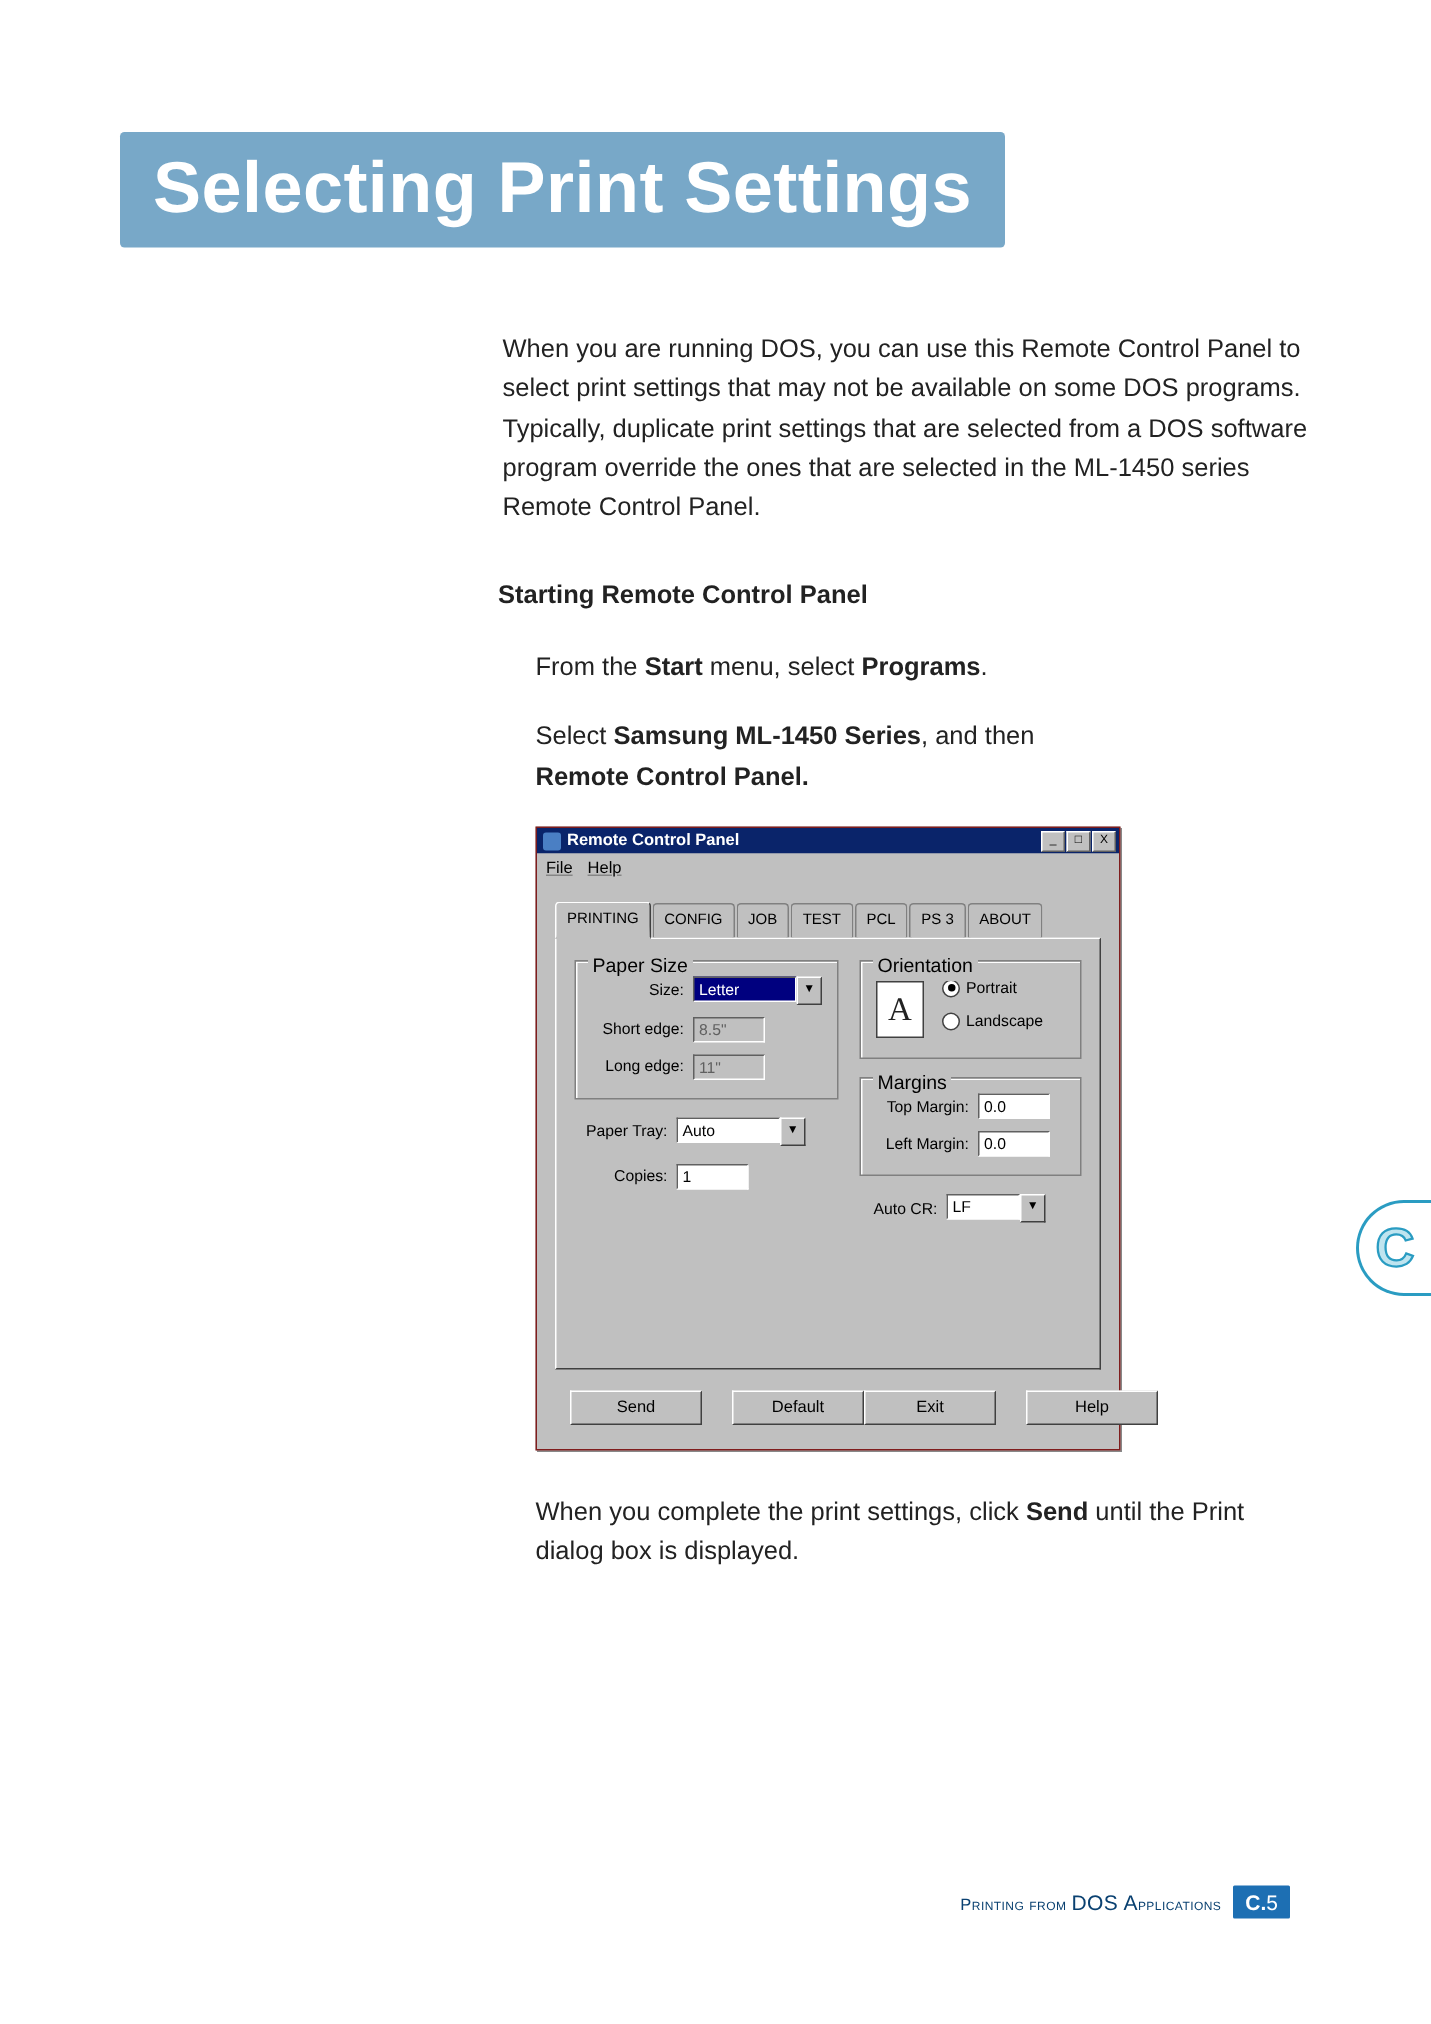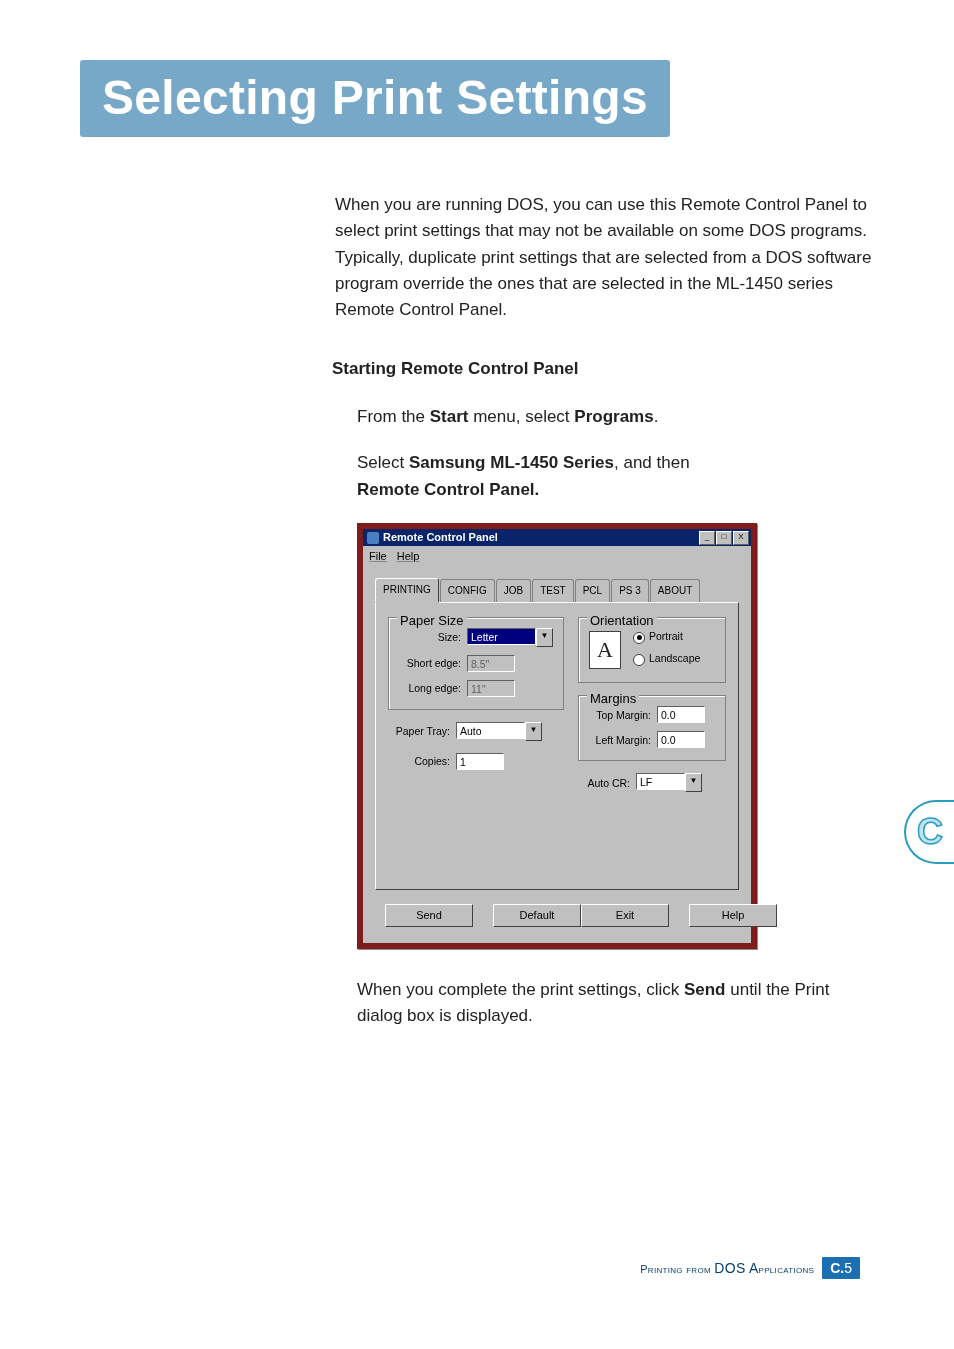--- a/index.html
+++ b/index.html
@@ -7,21 +7,21 @@
     padding: 0;
     background: #fff;
     font-family: Verdana, Geneva, sans-serif;
     color: #222;
   }
   .page {
     width: 954px;
     height: 1349px;
     position: relative;
     box-sizing: border-box;
-    padding: 60px 90px 70px 80px;
+    padding: 88px 90px 70px 80px;
     background: #fff;
   }
   
   .heading-banner {
     background: #78a8c8;
     border-radius: 3px;
     padding: 10px 22px 12px 22px;
     display: inline-block;
     min-width: 500px;
   }
@@ -53,21 +53,21 @@
   .steps { margin-left: 22px; }
   b { font-weight: 700; }
 
   
   .dialog {
     margin: 14px 0 0 0;
     width: 388px;
     font-family: Tahoma, Arial, sans-serif;
     font-size: 10.5px;
     background: #c0c0c0;
-    border: 6px solid #7f1d1d;
+    border: 1px solid #7f1d1d;
     box-shadow: 1px 1px 0 #888;
   }
   .titlebar {
     background: #0a246a;
     color: #fff;
     height: 17px;
     display: flex;
     align-items: center;
     padding: 0 2px 0 4px;
   }
@@ -169,21 +169,21 @@
   }
   .wcombo .winput { flex: 1; }
   .wcombo .dd {
     width: 15px; height: 17px;
     background: #c0c0c0;
     border: 1px solid;
     border-color: #fff #404040 #404040 #fff;
     font-size: 8px; line-height: 14px; text-align: center;
     color: #000;
   }
-  .radio { display: flex; align-items: flex-end; gap: 4px; font-size:10.5px; color:#000; margin-bottom: 6px; }
+  .radio { display: flex; align-items: center; gap: 4px; font-size:10.5px; color:#000; margin-bottom: 6px; }
   .radio .dot { width: 10px; height: 10px; border-radius: 50%; border: 1px solid #404040; background: #fff; display:inline-flex; align-items:center; justify-content:center; }
   .radio .dot.sel::after { content:""; width:5px; height:5px; border-radius:50%; background:#000; }
   .orient-preview {
     width: 30px; height: 36px;
     border: 1px solid #404040;
     background: #fff;
     font-family: "Times New Roman", serif;
     font-size: 22px;
     display: flex; align-items: center; justify-content: center;
     margin-right: 12px;

